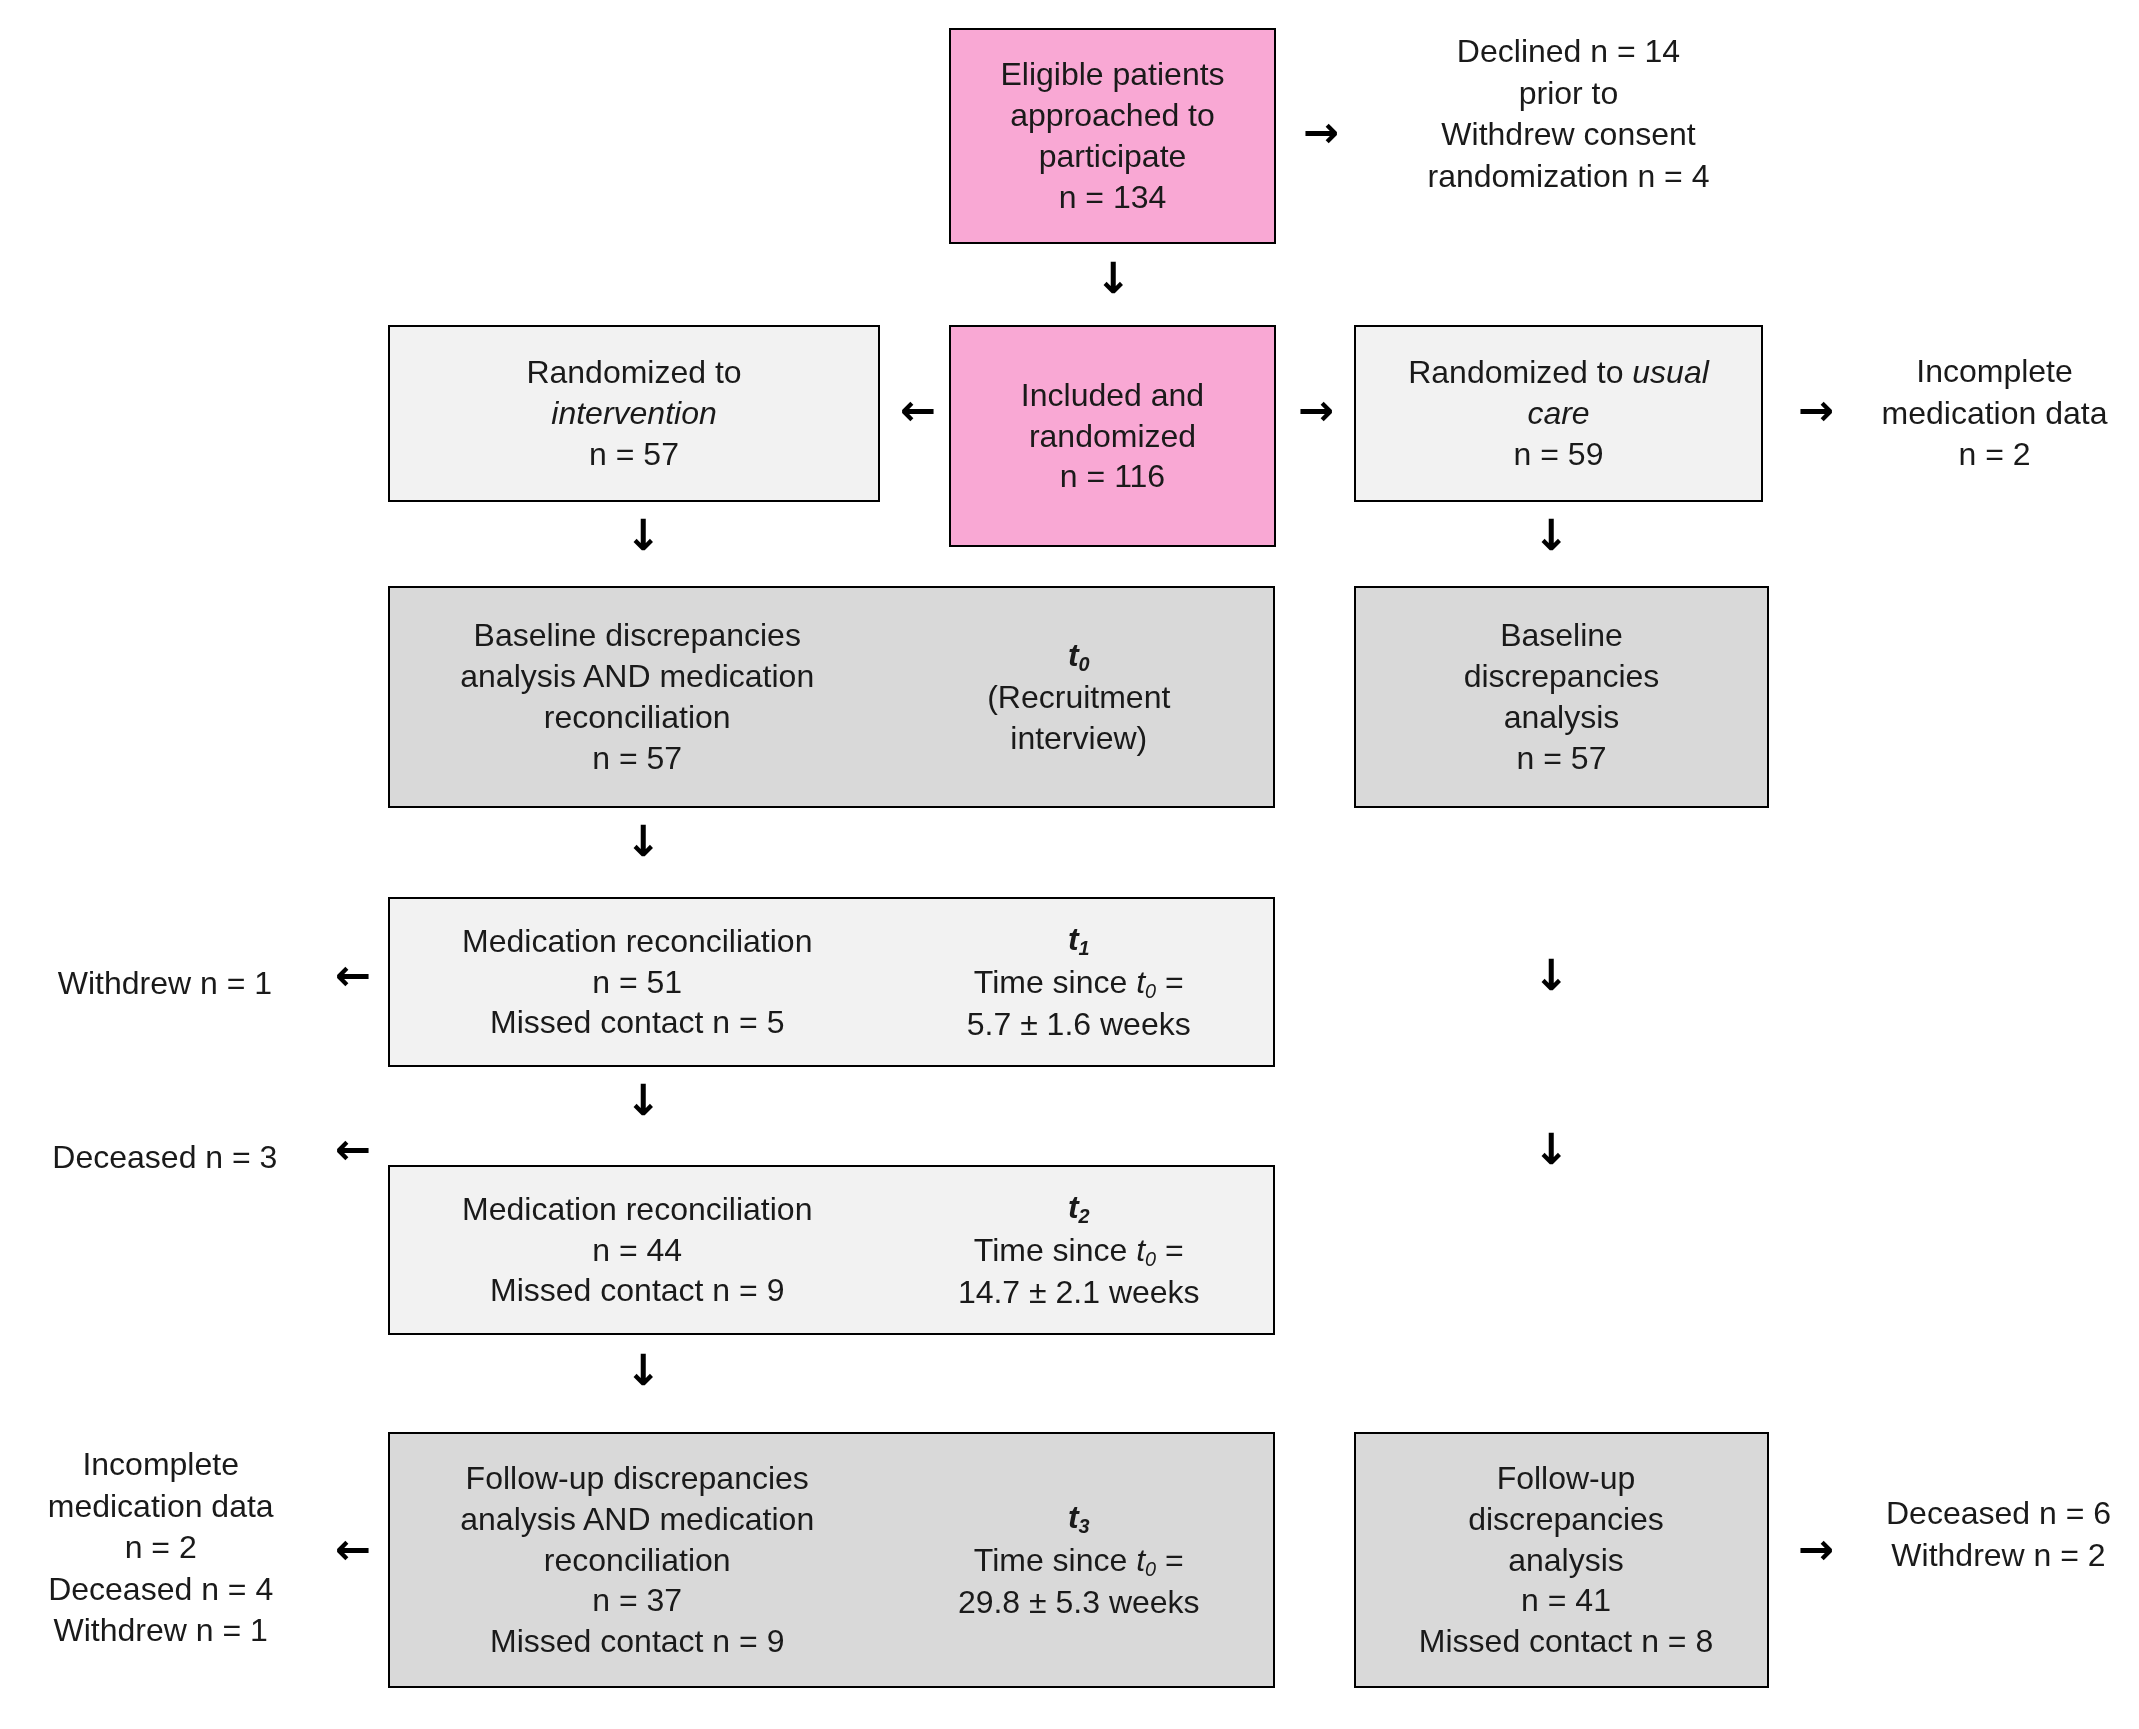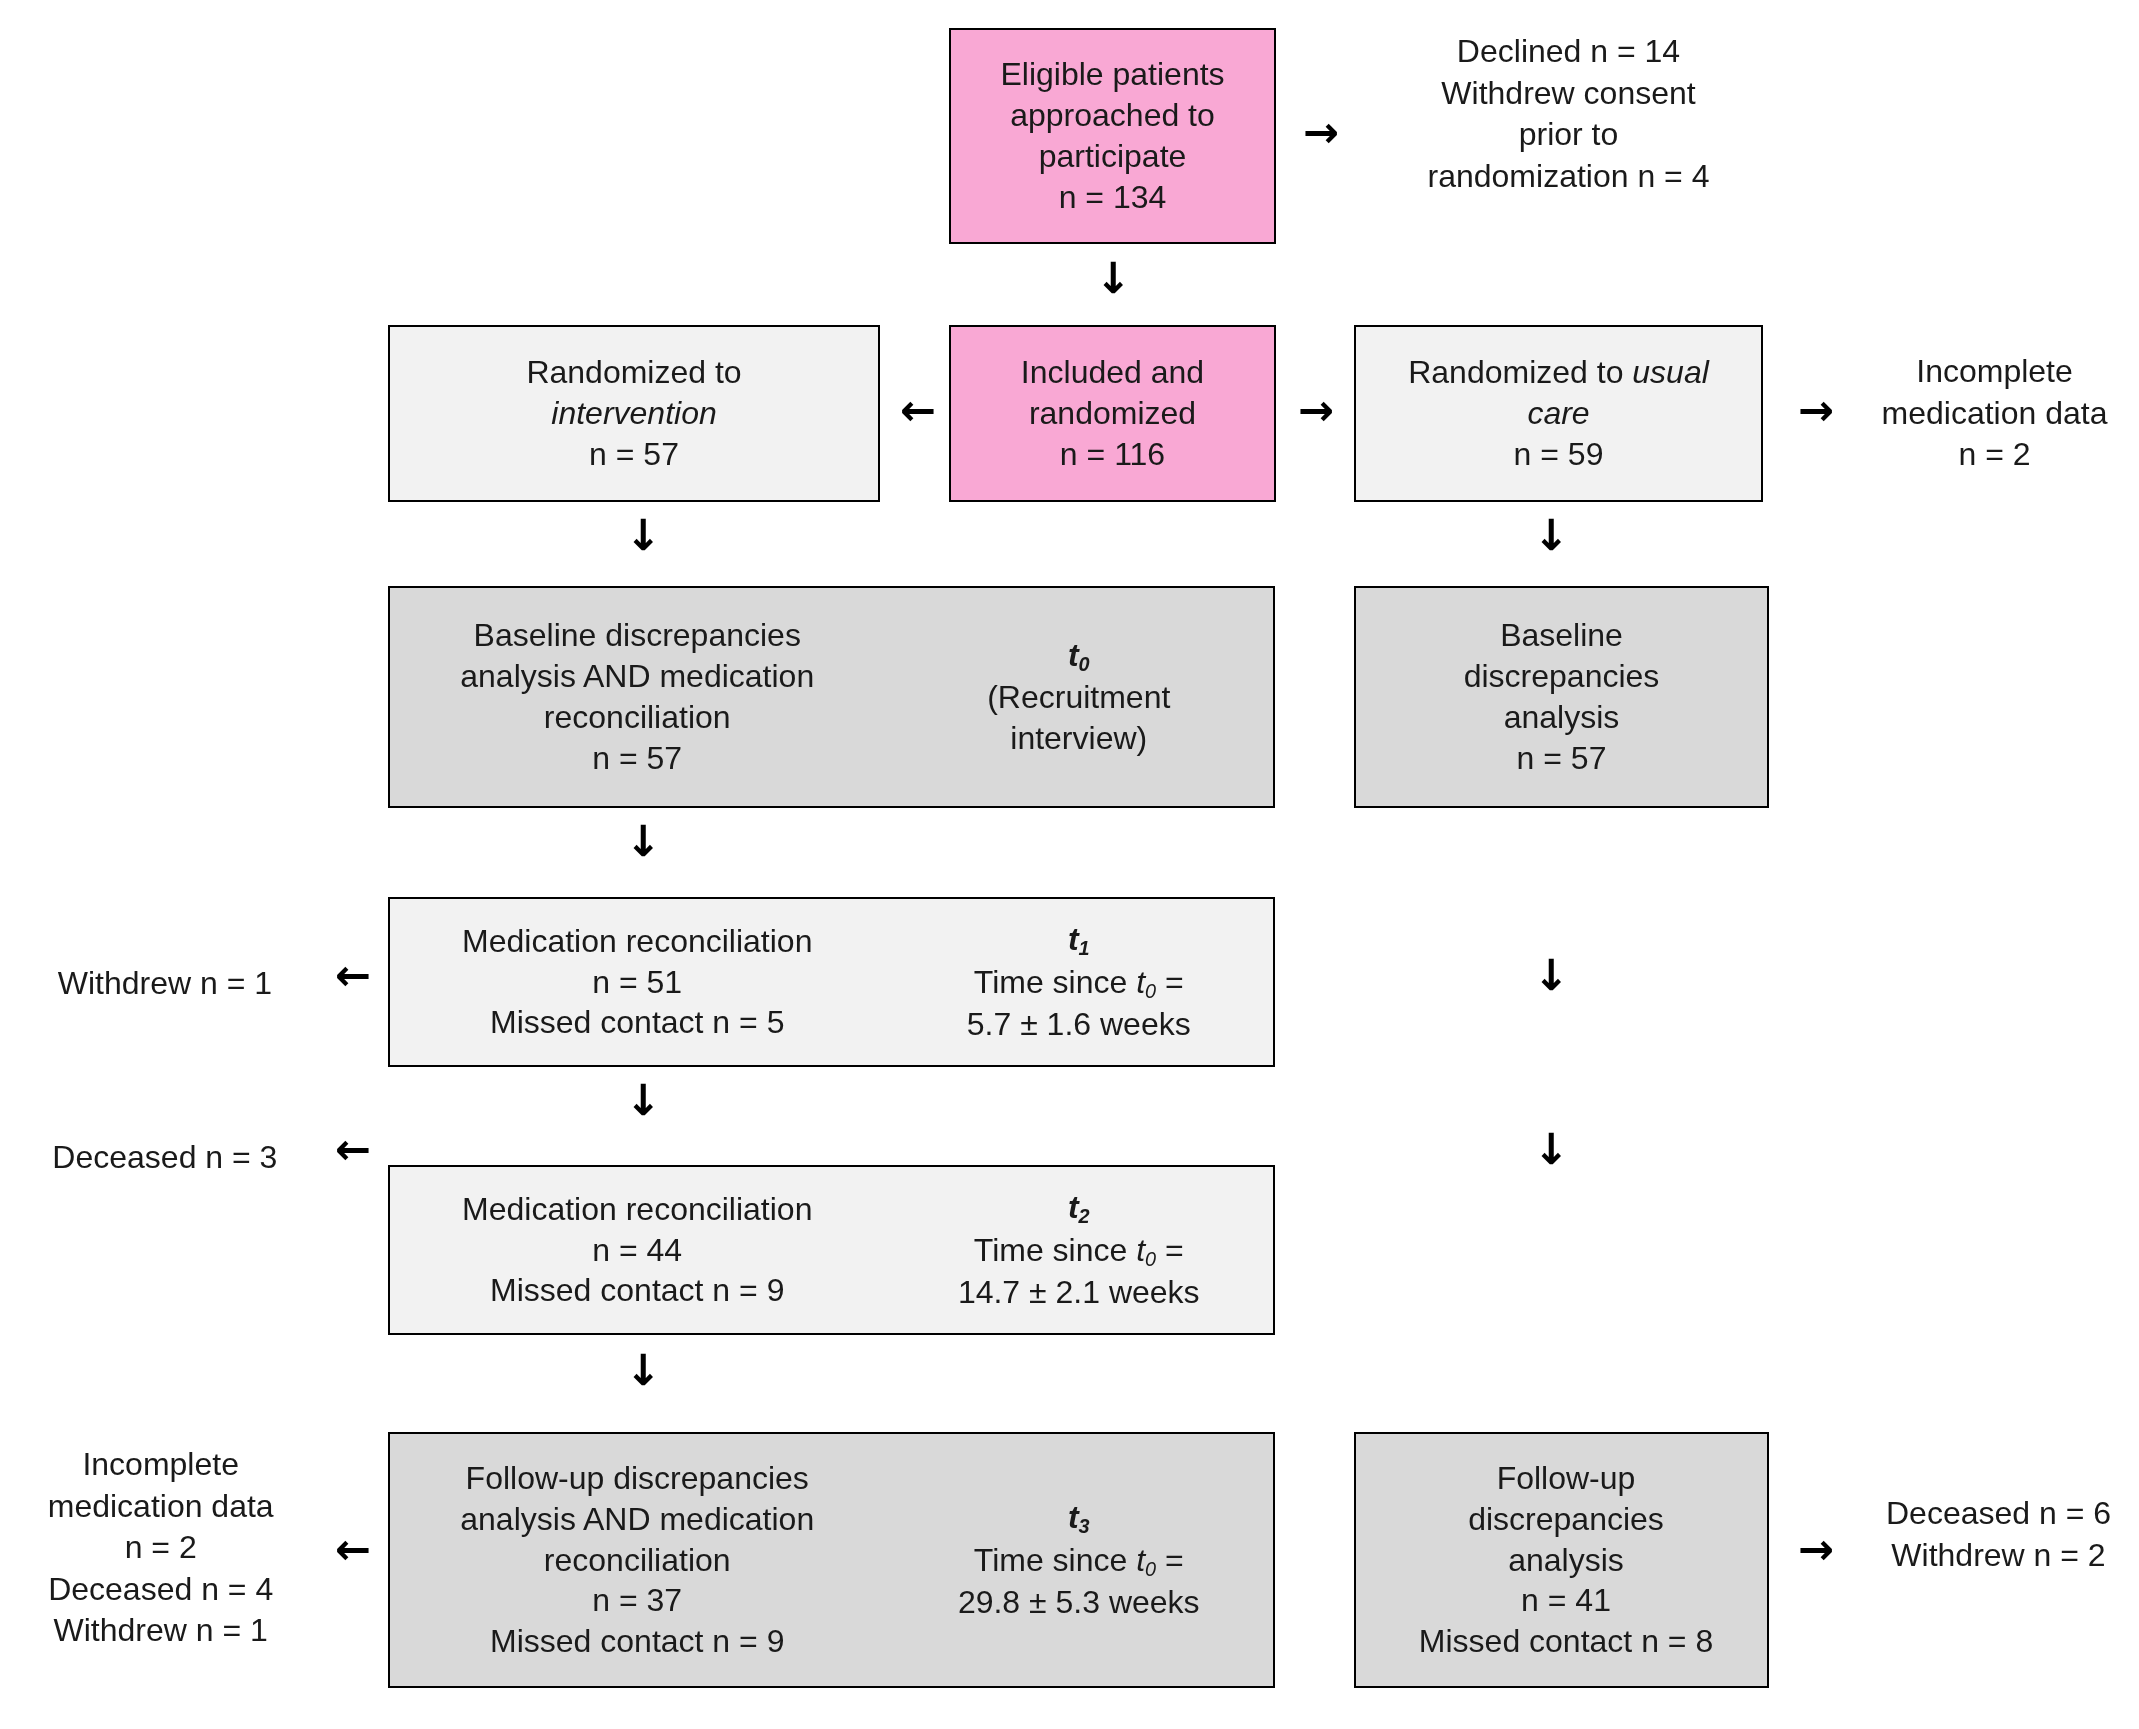--- a/index.html
+++ b/index.html
@@ -91,38 +91,38 @@
       <div>approached to</div>
       <div>participate</div>
       <div>n = 134</div>
     </div>
   </div>
 
   <div class="arrow" style="left:1286px; top:111px; width:70px;">→</div>
 
   <div class="freetext" style="left:1351px; top:31px; width:435px;">
     <div>Declined n = 14</div>
+    <div>prior to</div>
     <div>Withdrew consent</div>
-    <div>prior to</div>
     <div>randomization n = 4</div>
   </div>
 
   <div class="arrow" style="left:1078px; top:257px; width:70px;">↓</div>
 
   <div class="box light" style="left:388px; top:325px; width:492px; height:177px;">
     <div class="inner">
       <div>Randomized to</div>
       <div class="ital">intervention</div>
       <div>n = 57</div>
     </div>
   </div>
 
   <div class="arrow" style="left:885px; top:389px; width:66px;">←</div>
 
-  <div class="box white" style="left:949px; top:325px; width:327px; height:177px;justify-content:center;">
+  <div class="box white" style="left:949px; top:325px; width:327px; height:222px;justify-content:center;">
     <div class="inner">
       <div>Included and</div>
       <div>randomized</div>
       <div>n = 116</div>
     </div>
   </div>
 
   <div class="arrow" style="left:1283px; top:389px; width:66px;">→</div>
 
   <div class="box light" style="left:1354px; top:325px; width:409px; height:177px;">

